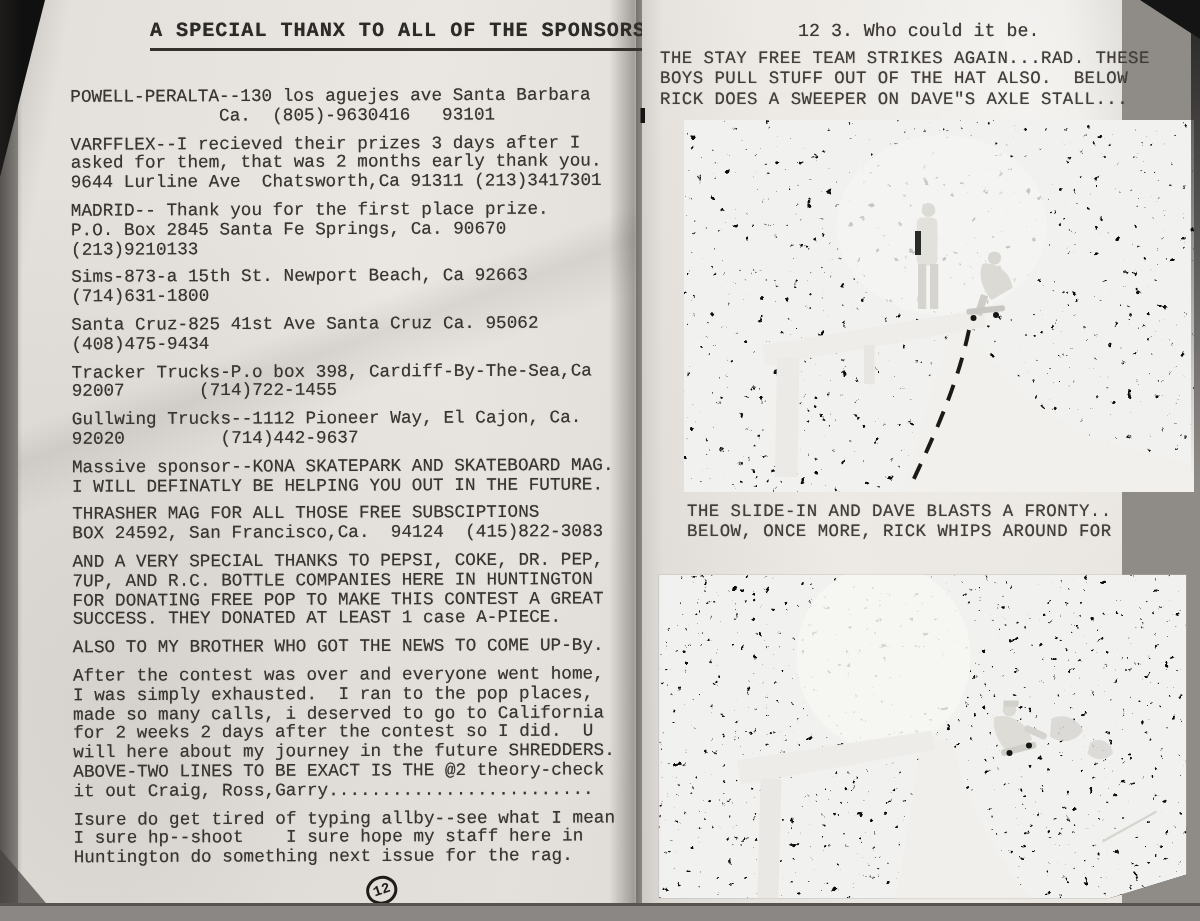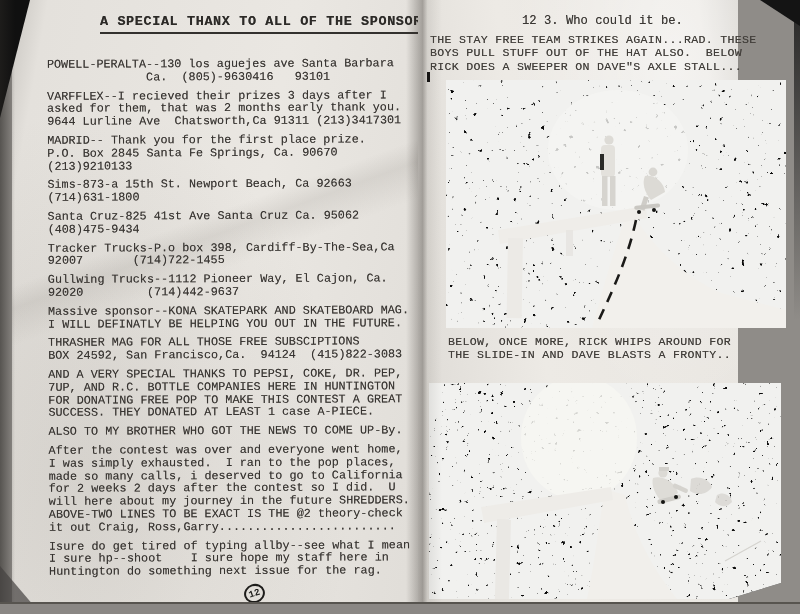--- a/index.html
+++ b/index.html
@@ -4,21 +4,21 @@
 <style>
   html,body{margin:0;padding:0;background:#4a4845;}
   .scan{position:relative;width:800px;height:614px;overflow:hidden;
         background:#8f8c88;font-family:"Liberation Mono","DejaVu Sans Mono",monospace;}
   .page{position:absolute;top:0;}
   .page.left{left:12px;width:412px;height:604px;
     background:
       linear-gradient(160deg, rgba(255,255,255,0) 38%, rgba(120,115,108,.14) 41%, rgba(255,255,255,0) 46%),
       radial-gradient(ellipse at 20% 80%, rgba(130,125,118,.18), rgba(0,0,0,0) 55%),
       linear-gradient(100deg,#c9c6c1 0%, #e4e1dc 7%, #eae7e2 55%, #e0ddd8 100%);}
-  .page.right{left:418px;width:320px;height:606px;
+  .page.right{left:428px;width:320px;height:606px;
     background:
       radial-gradient(ellipse at 80% 10%, rgba(255,255,255,.5), rgba(0,0,0,0) 45%),
       linear-gradient(262deg,#d5d2cd 0%, #e9e6e1 10%, #edeae5 60%, #dcd9d4 100%);}
   .title{margin:14px 0 0 88px;display:inline-block;font-size:13.5px;font-weight:bold;
          letter-spacing:.6px;color:#2c2a27;border-bottom:2px solid #33312e;
          padding-bottom:3px;white-space:pre;text-shadow:0 0 .5px rgba(40,40,40,.7);}
   .text-col{margin:24px 0 0 36px;width:384px;font-size:11.8px;line-height:12.8px;
             color:#373431;white-space:pre;text-shadow:0 0 .5px rgba(55,50,45,.55);
             transform:rotate(-.25deg);}
   .tpara{margin-bottom:6px;}
@@ -106,21 +106,21 @@
       <g>
         <circle cx="207" cy="92" r="4.4" fill="#d9d7d2"></circle>
         <path d="M 199,96 C 208,94 218,102 219,112 L 205,120 C 198,112 196,102 199,96 Z" fill="#dcdad5"></path>
         <rect x="198" y="116" width="5" height="14" fill="#cfcdc8" transform="rotate(18 198 116)"></rect>
         <rect x="188" y="126" width="26" height="4" rx="2" fill="#c9c7c2" transform="rotate(-6 188 126)"></rect>
         <circle cx="193" cy="132" r="2" fill="#151513"></circle>
         <circle cx="208" cy="130" r="2" fill="#151513"></circle>
       </g>
     </svg>
 
-    <div class="caption mid"><div class="tline">BELOW, ONCE MORE, RICK WHIPS AROUND FOR</div><div class="tline">THE SLIDE-IN AND DAVE BLASTS A FRONTY..</div></div>
+    <div class="caption mid"><div class="tline">THE SLIDE-IN AND DAVE BLASTS A FRONTY..</div><div class="tline">BELOW, ONCE MORE, RICK WHIPS AROUND FOR</div></div>
 
     <svg class="photo two" width="352" height="216" viewBox="0 0 352 216">
       <defs>
         <filter id="foliage2" x="0" y="0" width="100%" height="100%">
           <feTurbulence type="fractalNoise" baseFrequency="0.24" numOctaves="4" seed="13"></feTurbulence>
           <feColorMatrix type="matrix" values="0 0 0 0 0.88  0 0 0 0 0.88  0 0 0 0 0.86  6 6 6 0 -5.5"></feColorMatrix>
         </filter>
         <filter id="foliage2b" x="0" y="0" width="100%" height="100%">
           <feTurbulence type="fractalNoise" baseFrequency="0.32" numOctaves="3" seed="5"></feTurbulence>
           <feColorMatrix type="matrix" values="0 0 0 0 0.93  0 0 0 0 0.93  0 0 0 0 0.9  7 7 7 0 -5.1"></feColorMatrix>

